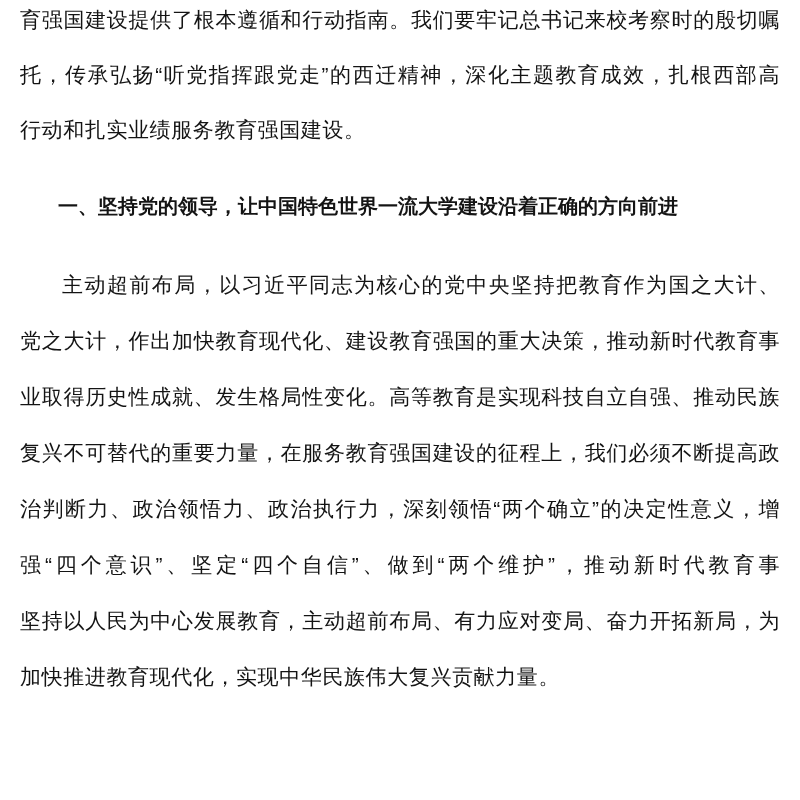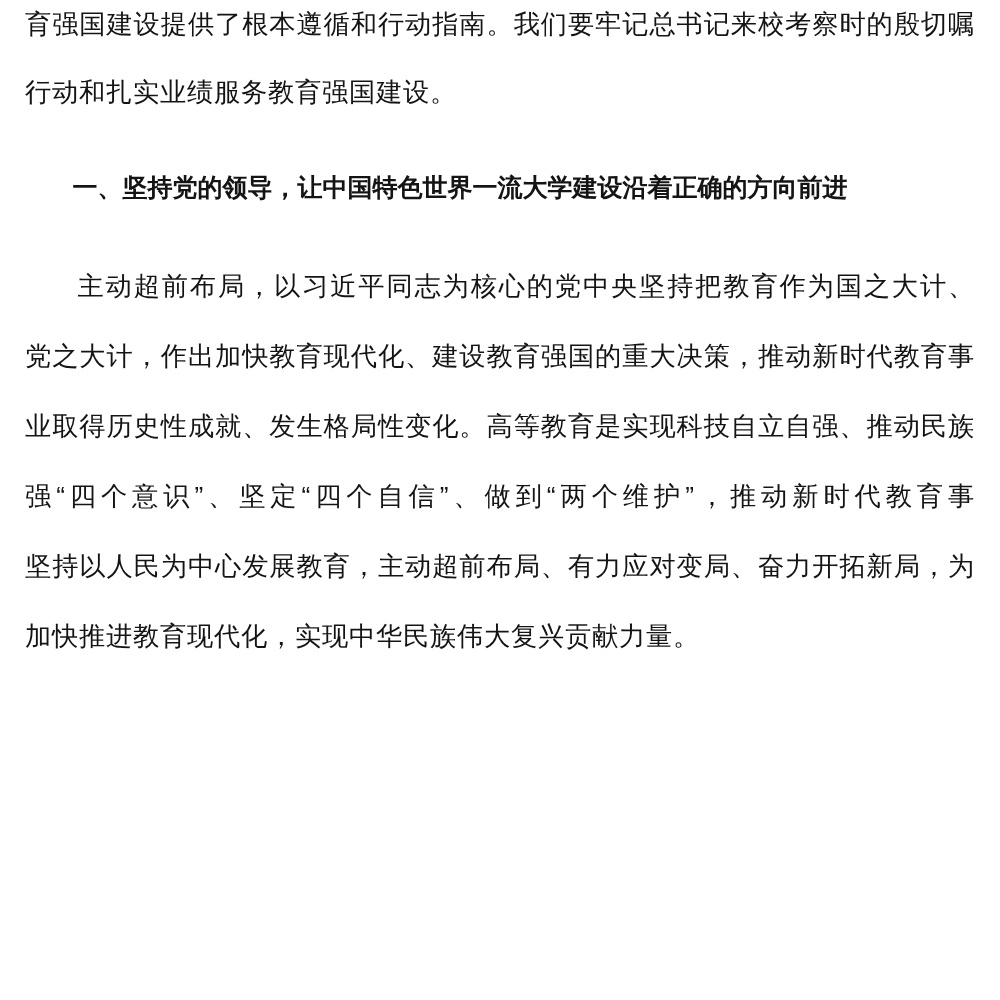--- a/index.html
+++ b/index.html
@@ -51,27 +51,30 @@
     overflow: hidden;
   }
 </style>
 </head>
 <body>
 
 <div class="page">
 
   <div class="para para--intro">
     <div class="line">育强国建设提供了根本遵循和行动指南。我们要牢记总书记来校考察时的殷切嘱</div>
+    <div class="line">托，传承弘扬“听党指挥跟党走”的西迁精神，深化主题教育成效，扎根西部高</div>
     <div class="line line--end">行动和扎实业绩服务教育强国建设。</div>
   </div>
 
   <h2 class="heading">一、坚持党的领导，让中国特色世界一流大学建设沿着正确的方向前进</h2>
 
   <div class="para para--body">
     <div class="line line--indent">主动超前布局，以习近平同志为核心的党中央坚持把教育作为国之大计、</div>
     <div class="line">党之大计，作出加快教育现代化、建设教育强国的重大决策，推动新时代教育事</div>
     <div class="line">业取得历史性成就、发生格局性变化。高等教育是实现科技自立自强、推动民族</div>
+    <div class="line">复兴不可替代的重要力量，在服务教育强国建设的征程上，我们必须不断提高政</div>
+    <div class="line">治判断力、政治领悟力、政治执行力，深刻领悟“两个确立”的决定性意义，增</div>
     <div class="line">强“四个意识”、坚定“四个自信”、做到“两个维护”，推动新时代教育事</div>
     <div class="line">坚持以人民为中心发展教育，主动超前布局、有力应对变局、奋力开拓新局，为</div>
     <div class="line line--end">加快推进教育现代化，实现中华民族伟大复兴贡献力量。</div>
   </div>
 
 </div>
 
 </body></html>

